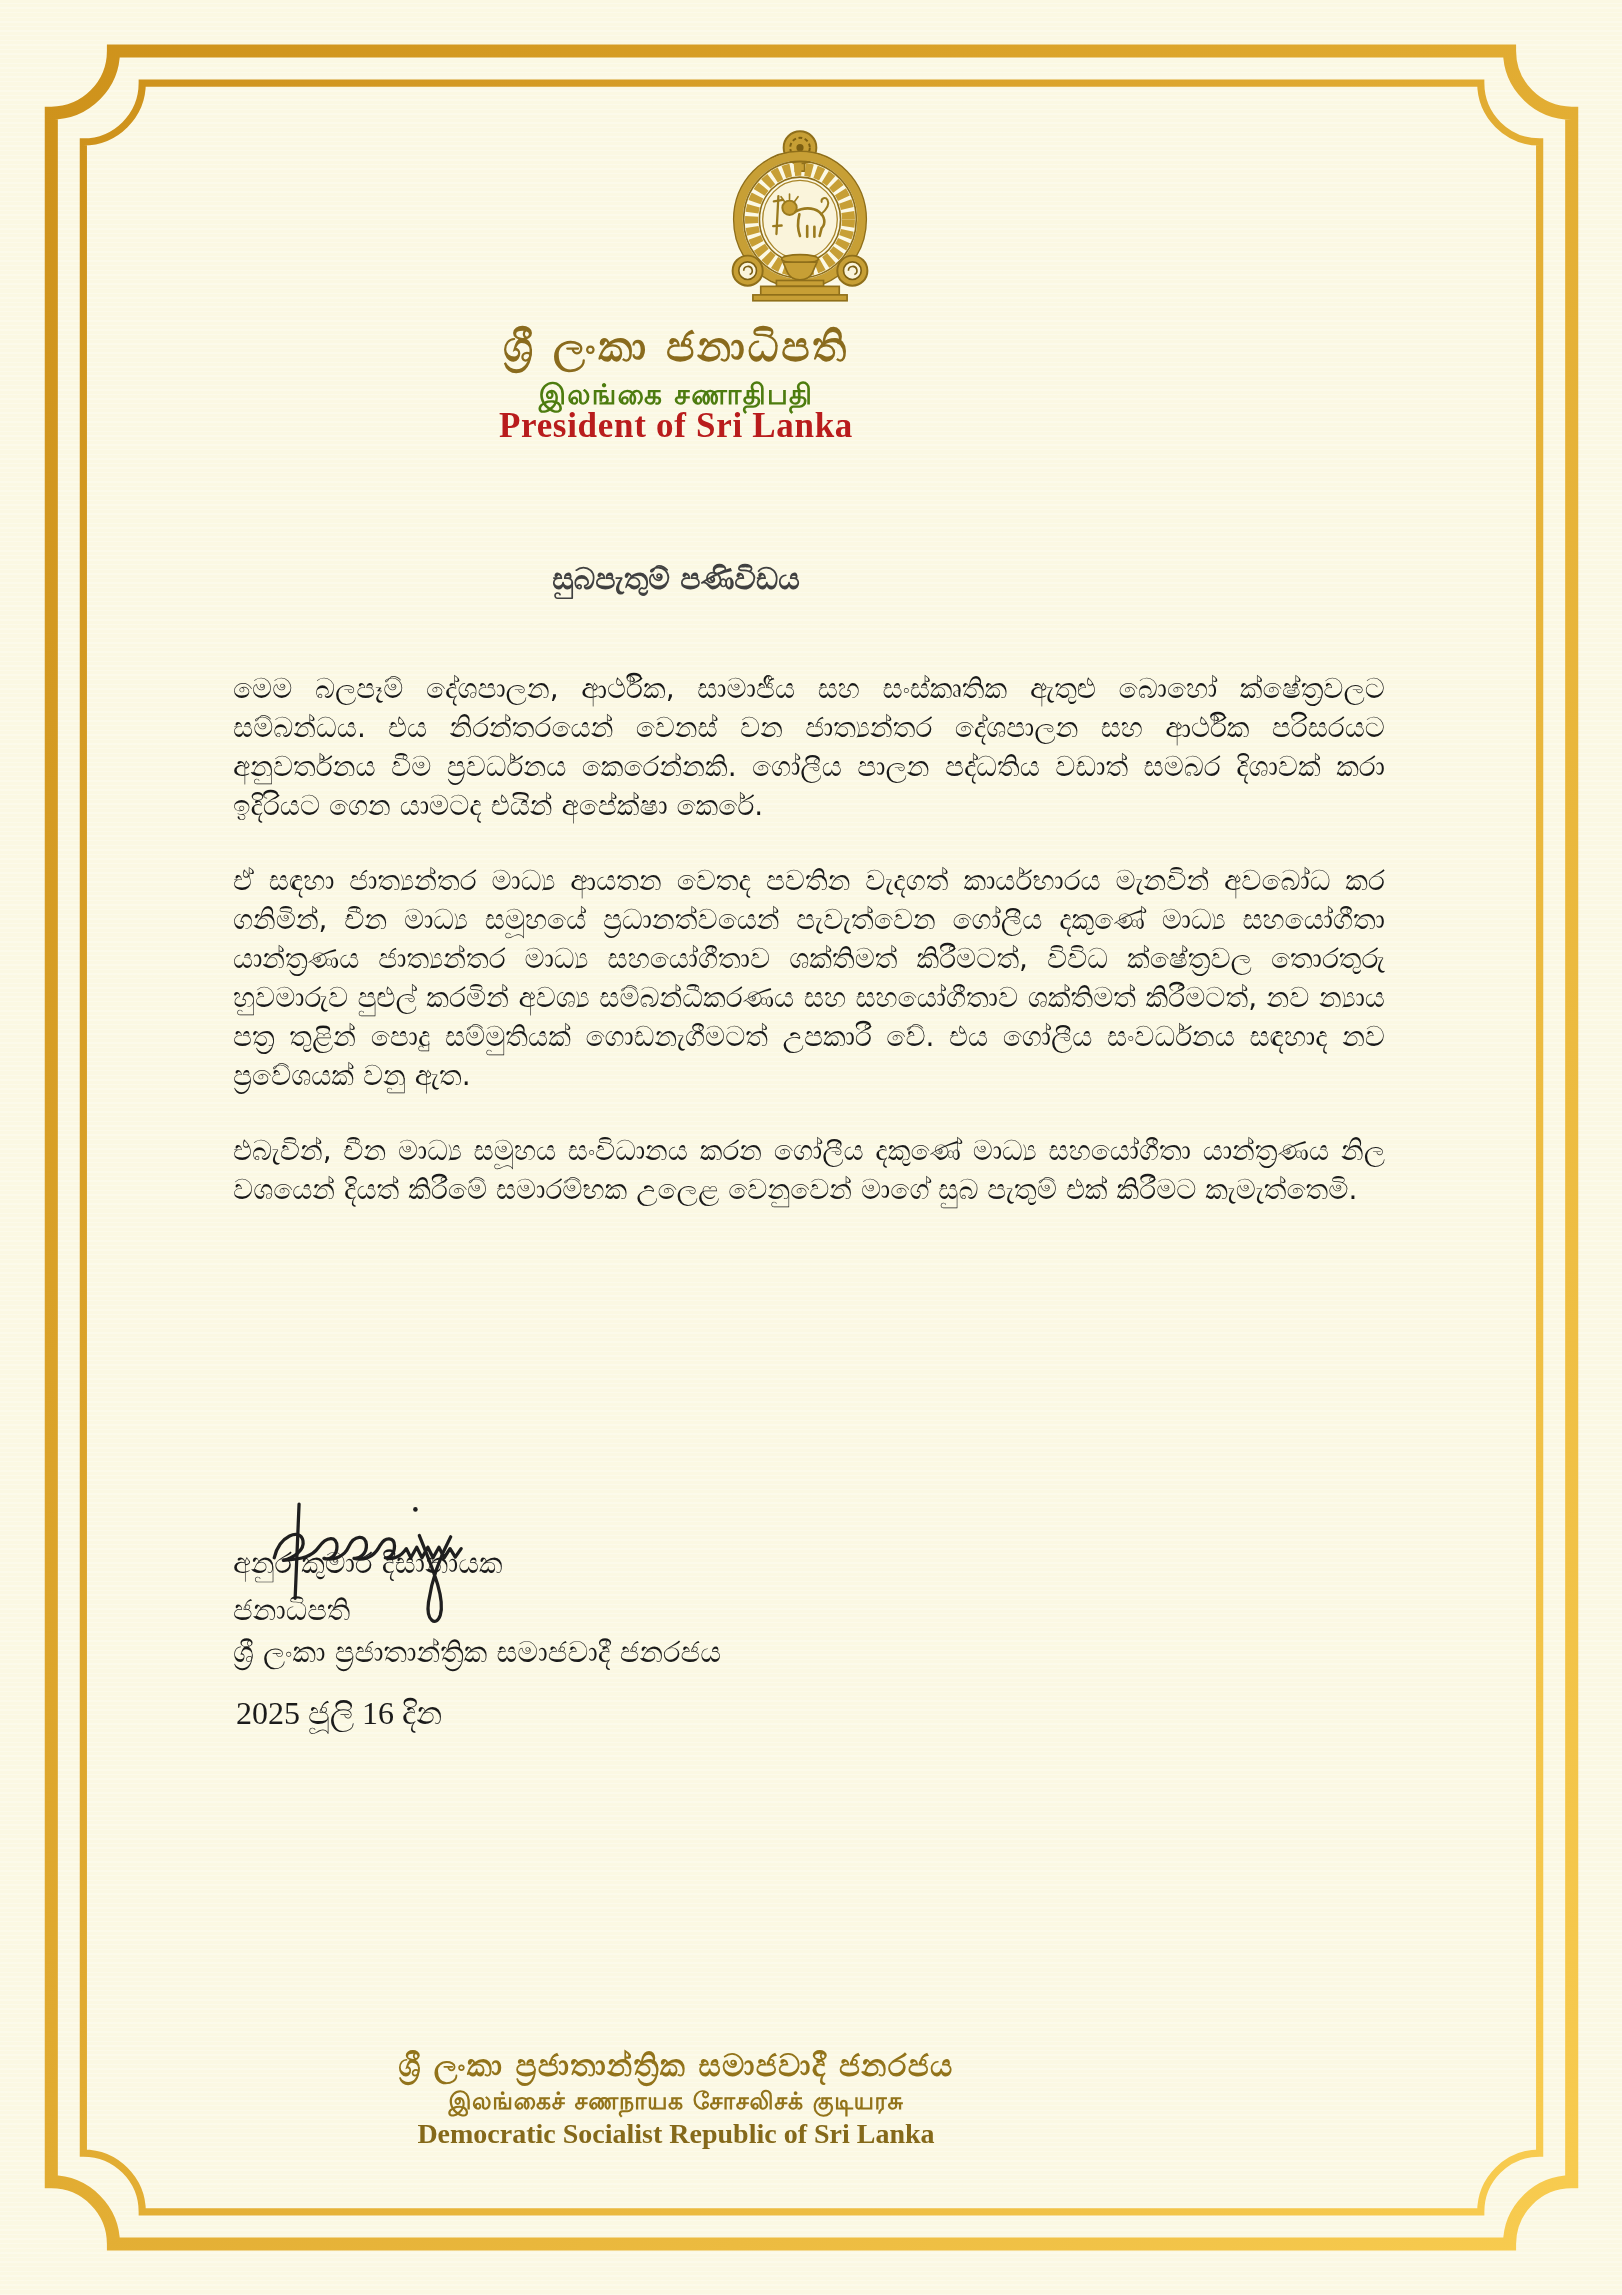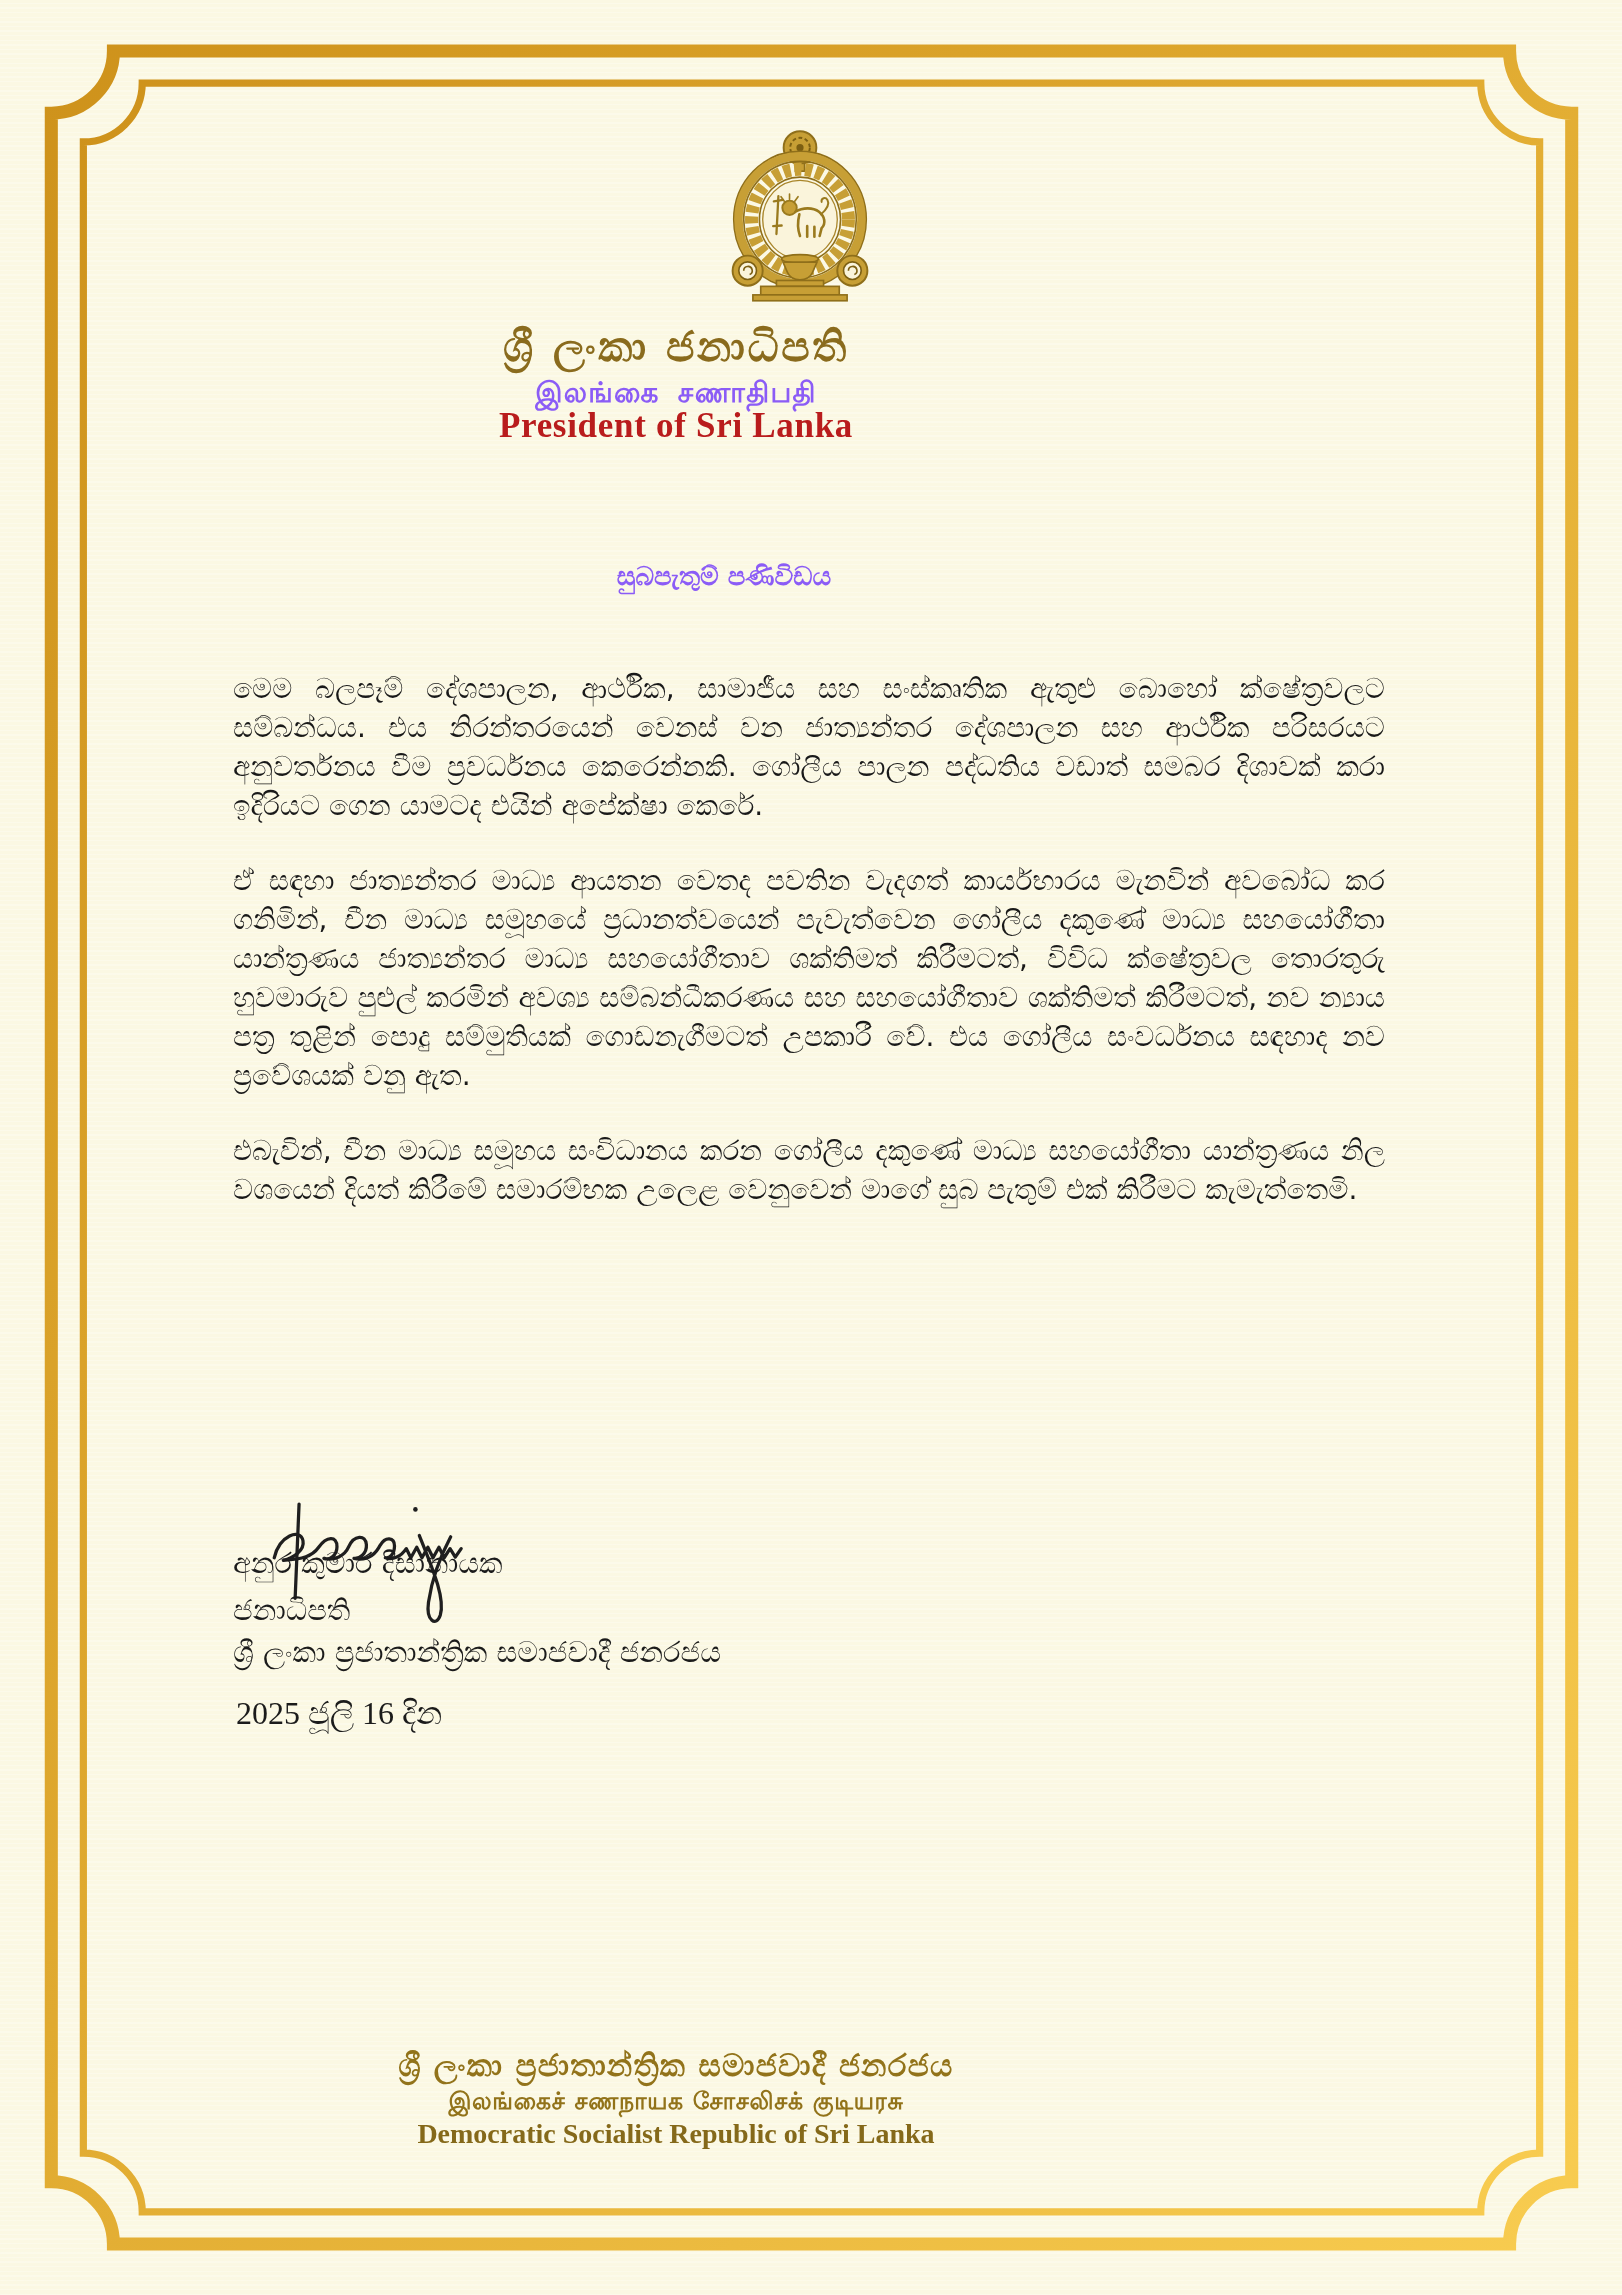--- a/index.html
+++ b/index.html
@@ -13,25 +13,25 @@
   body::before{
     content:"";position:absolute;inset:0;pointer-events:none;
     background:repeating-linear-gradient(0deg, rgba(255,255,252,.28) 0 1.3px, rgba(0,0,0,0) 1.3px 4.6px);
   }
   .abs{position:absolute;}
   .center{left:0;width:1352px;text-align:center;}
   
   #border-svg{position:absolute;left:0;top:0;}
   
   .hdr-si{top:322px;font-size:42px;font-weight:600;letter-spacing:2.6px;color:#8a6b1d;}
-  .hdr-ta{top:378px;font-size:28px;font-weight:700;letter-spacing:1.3px;color:#8b5cf6;font-family:Liberation Mono, monospace;}
+  .hdr-ta{top:378px;font-size:28px;font-weight:700;letter-spacing:1.3px;color:#4d7c0f;}
   .hdr-en{top:406px;font-size:35px;font-weight:700;letter-spacing:0.7px;color:#b91c1c;
           font-family:"Liberation Serif",serif;}
   
-  .subject{top:561px;font-size:26px;font-weight:700;color:#8b5cf6;padding-left:48px;}
+  .subject{top:561px;font-size:30px;font-weight:700;color:#404040;}
   
   .body-block{left:233px;top:669px;width:1152px;color:#191919;}
   .body-block p{
     margin:0 0 36px 0;font-size:28px;line-height:39px;text-align:justify;
   }
   
   .sig-name{left:233px;top:1546px;font-size:29px;color:#1b1b1b;}
   .sig-title{left:233px;top:1593px;font-size:29px;color:#1b1b1b;}
   .sig-country{left:233px;top:1635px;font-size:29px;color:#1b1b1b;}
   .sig-date{left:236px;top:1695px;font-size:32px;color:#1b1b1b;

